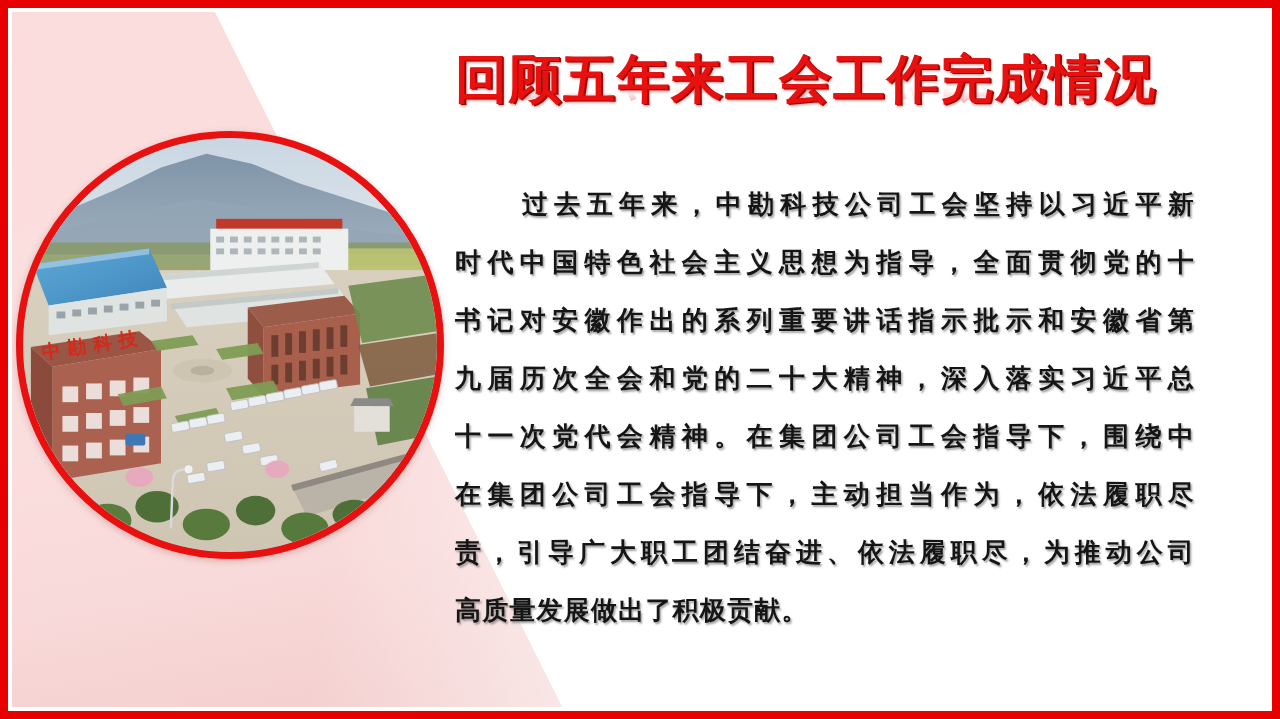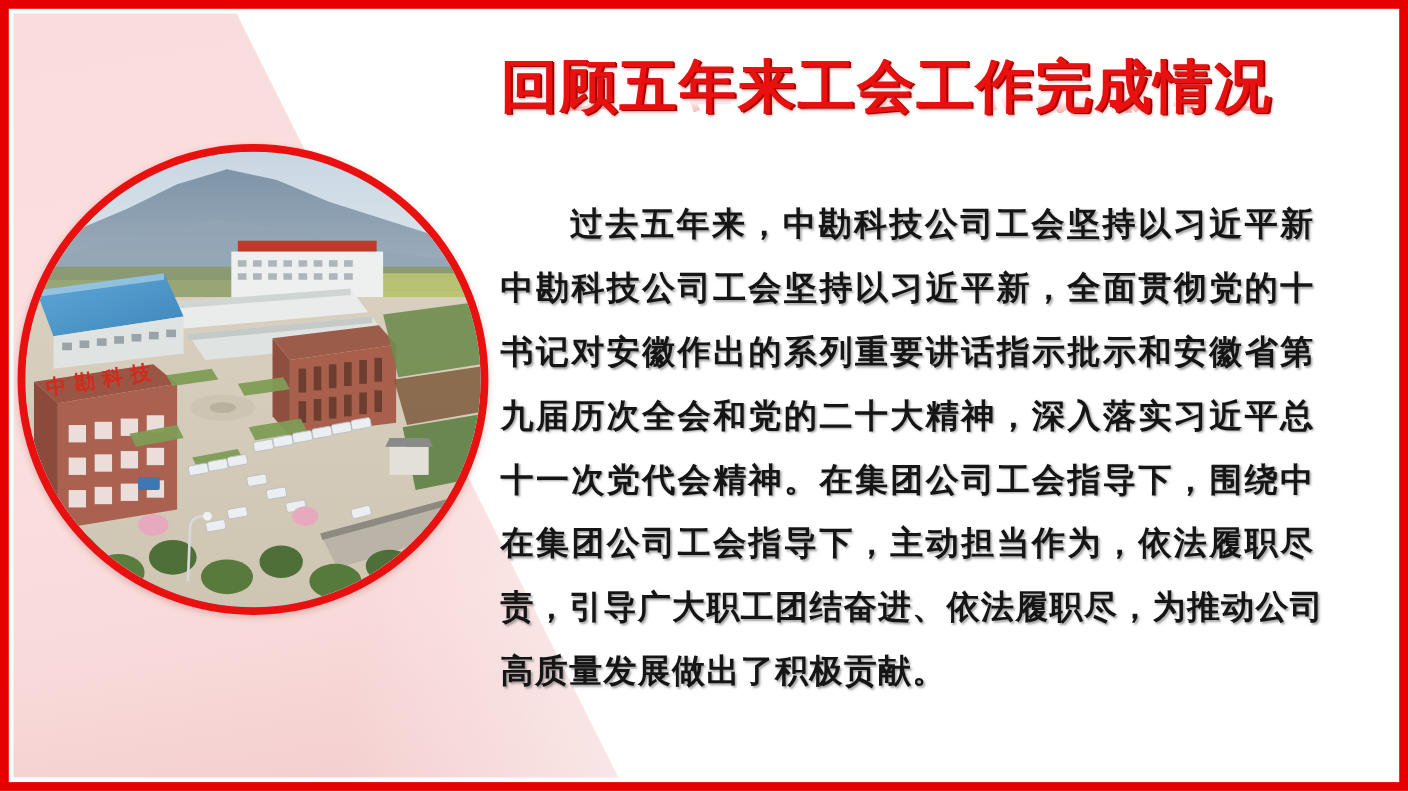--- a/index.html
+++ b/index.html
@@ -128,21 +128,21 @@
   
   .body-wrap {
     position: absolute;
     left: 455px;
     top: 176px;
     width: 740px;
     z-index: 20;
   }
   .body-line {
     font-family: "Liberation Serif", "DejaVu Serif", serif;
-    font-size: 30px;
+    font-size: 26px;
     font-weight: bold;
     color: #151515;
     line-height: 58px;
     height: 58px;
     letter-spacing: 1.2px;
     text-align: justify;
     text-align-last: justify;
     white-space: nowrap;
     text-shadow: 1.5px 1.5px 2px rgba(90,90,90,0.55);
   }
@@ -351,21 +351,21 @@
     </div>
   </div>
 
   <div class="title-wrap">
     <div class="title-main">回顾五年来工会工作完成情况</div>
     <div class="title-reflect">回顾五年来工会工作完成情况</div>
   </div>
 
   <div class="body-wrap">
     <div class="body-line first"><span class="sp"></span><span>过去五年来，中勘科技公司工会坚持以习近平新</span></div>
-    <div class="body-line">中勘科技公司工会坚持以习近平新，全面贯彻党的十</div>
+    <div class="body-line">时代中国特色社会主义思想为指导，全面贯彻党的十</div>
     <div class="body-line">书记对安徽作出的系列重要讲话指示批示和安徽省第</div>
     <div class="body-line">九届历次全会和党的二十大精神，深入落实习近平总</div>
     <div class="body-line">十一次党代会精神。在集团公司工会指导下，围绕中</div>
     <div class="body-line">在集团公司工会指导下，主动担当作为，依法履职尽</div>
     <div class="body-line">责，引导广大职工团结奋进、依法履职尽，为推动公司</div>
     <div class="body-line last">高质量发展做出了积极贡献。</div>
   </div>
 
   <div class="frame-border"></div>
 </div>

